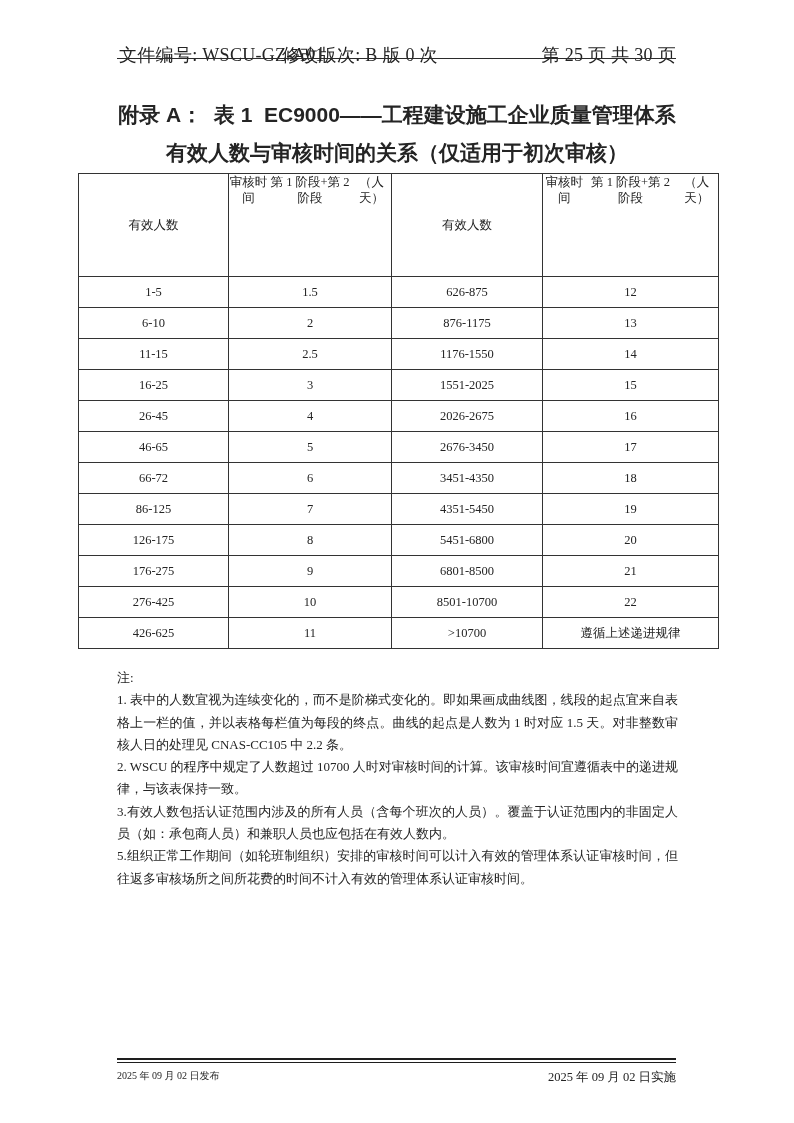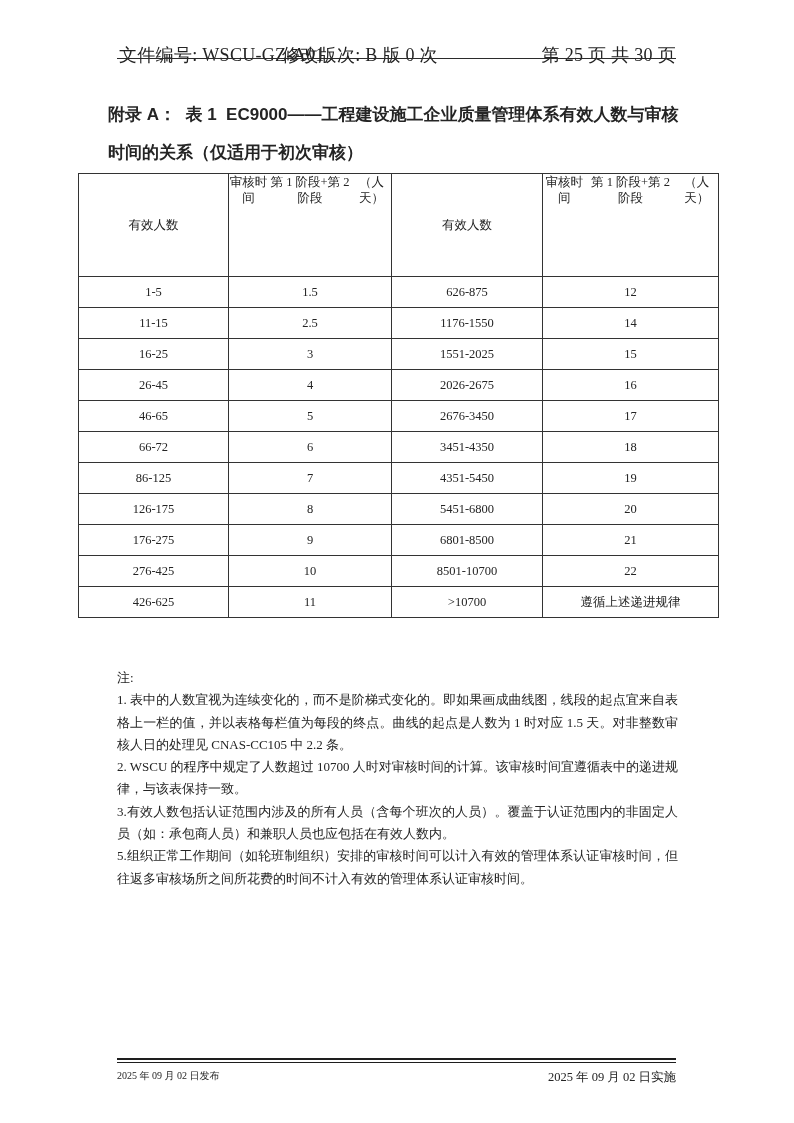--- a/index.html
+++ b/index.html
@@ -15,23 +15,24 @@
   
   .topbar { position:absolute; top:43px; left:117px; width:559px; height:20px; font-size:18px; letter-spacing:0.3px; }
   .topbar .doc-no { position:absolute; left:2px; top:0; }
   .topbar .rev    { position:absolute; left:165px; top:0; }
   .topbar .pg     { position:absolute; right:0; top:0; }
   .top-rule { position:absolute; top:58px; left:117px; width:559px; height:0; border-top:1.6px solid #2b2b2b; }
 
   
   .title {
     position:absolute; top:96px; left:108px; width:578px;
+    text-align:center;
     font-family:"Liberation Sans","DejaVu Sans",sans-serif;
     font-weight:700;
-    font-size:17px; line-height:38px;
+    font-size:21px; line-height:38px;
     white-space:pre-wrap;
   }
 
   
   table.main {
     position:absolute; top:173px; left:78px;
     width:640px;
     border-collapse:collapse; table-layout:fixed;
     font-size:12.5px;
   }
@@ -97,20 +98,26 @@
       </tr>
     </thead>
     <tbody>
       <tr>
           <td>1-5</td>
           <td>1.5</td>
           <td>626-875</td>
           <td>12</td>
         </tr>
       <tr>
+          <td>6-10</td>
+          <td>2</td>
+          <td>876-1175</td>
+          <td>13</td>
+        </tr>
+      <tr>
           <td>11-15</td>
           <td>2.5</td>
           <td>1176-1550</td>
           <td>14</td>
         </tr>
       <tr>
           <td>16-25</td>
           <td>3</td>
           <td>1551-2025</td>
           <td>15</td>

